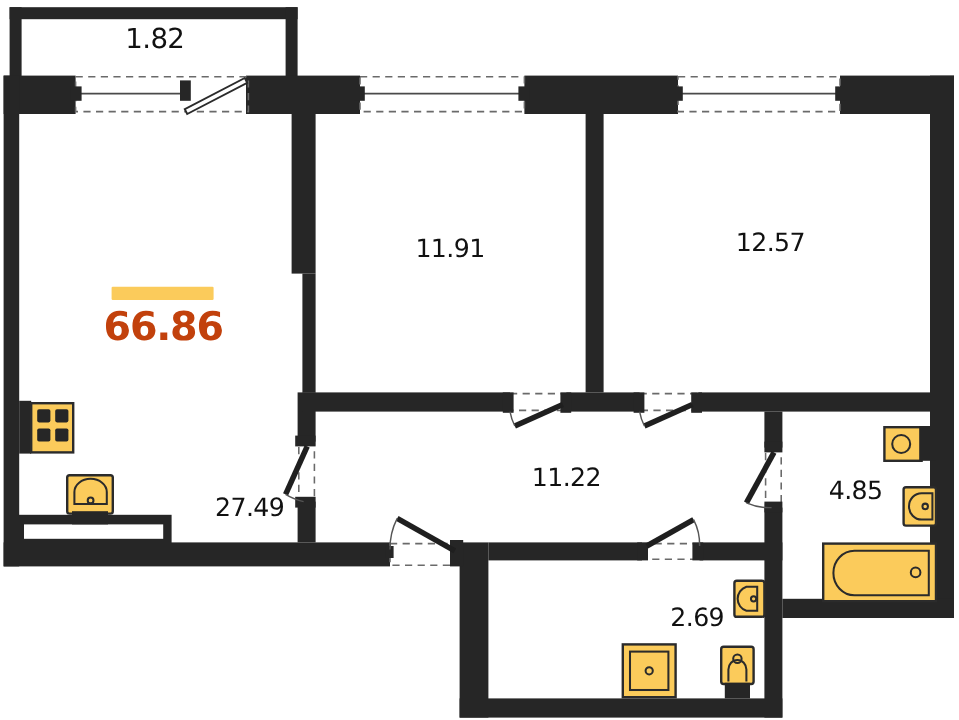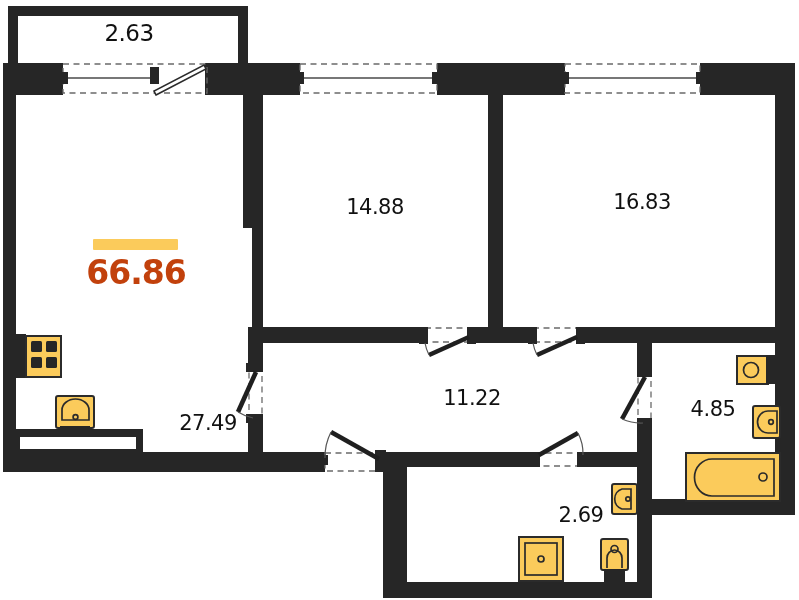--- a/index.html
+++ b/index.html
@@ -189,27 +189,27 @@
 
     <g>
       <rect class="fx" x="686" y="453" width="94" height="48"></rect>
       <path class="fxl" d="M 774,459 L 712,459 A 17.5 18.5 0 0 0 712,496 L 774,496 Z"></path>
       <circle class="fxl" cx="763" cy="477" r="4"></circle>
     </g>
 
     <rect class="bar" x="93" y="239" width="85" height="11" rx="1"></rect>
   </svg>
 
-  <div class="rlabel balcony-label" style="left:129px;top:33px;">2.63</div>
+  <div class="rlabel balcony-label" style="left:129px;top:33px;">1.82</div>
 
   <div class="rlabel total-label" style="left:136px;top:272px;">66.86</div>
 
-  <div class="rlabel" style="left:375px;top:207px;">14.88</div>
-
-  <div class="rlabel" style="left:642px;top:202px;">16.83</div>
+  <div class="rlabel" style="left:375px;top:207px;">11.91</div>
+
+  <div class="rlabel" style="left:642px;top:202px;">12.57</div>
 
   <div class="rlabel" style="left:472px;top:398px;">11.22</div>
 
   <div class="rlabel" style="left:208px;top:423px;">27.49</div>
 
   <div class="rlabel" style="left:713px;top:409px;">4.85</div>
 
   <div class="rlabel" style="left:581px;top:515px;">2.69</div>
 </div>
 

